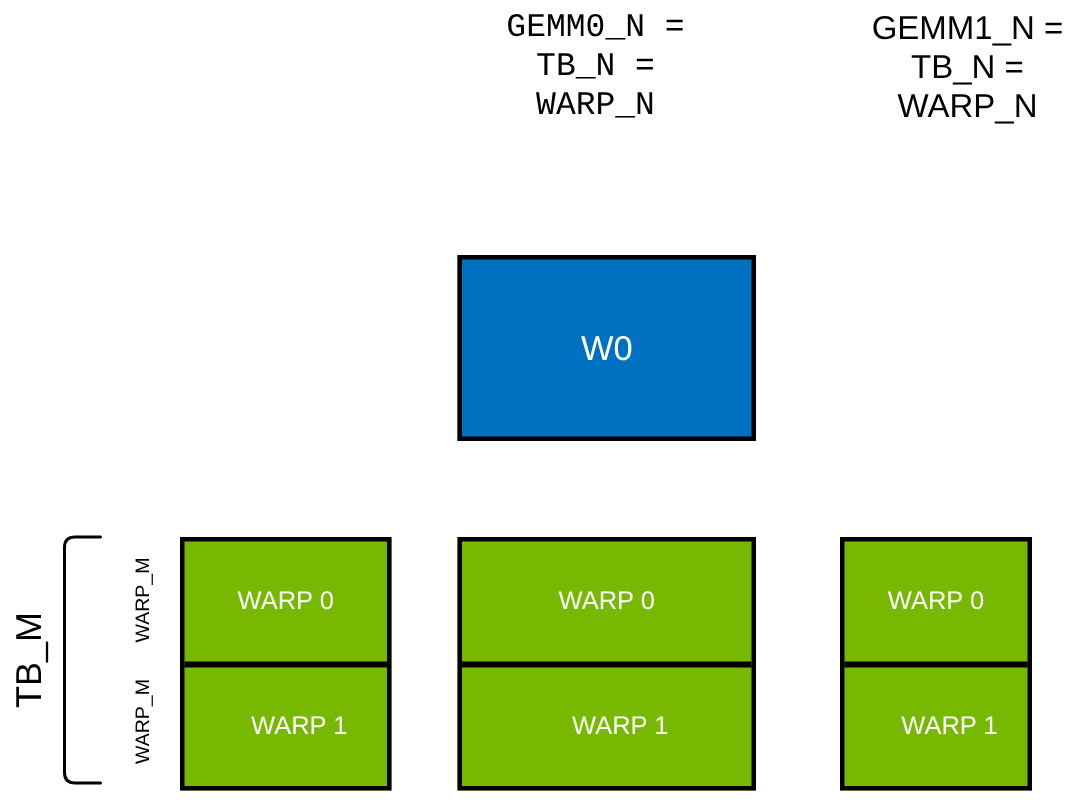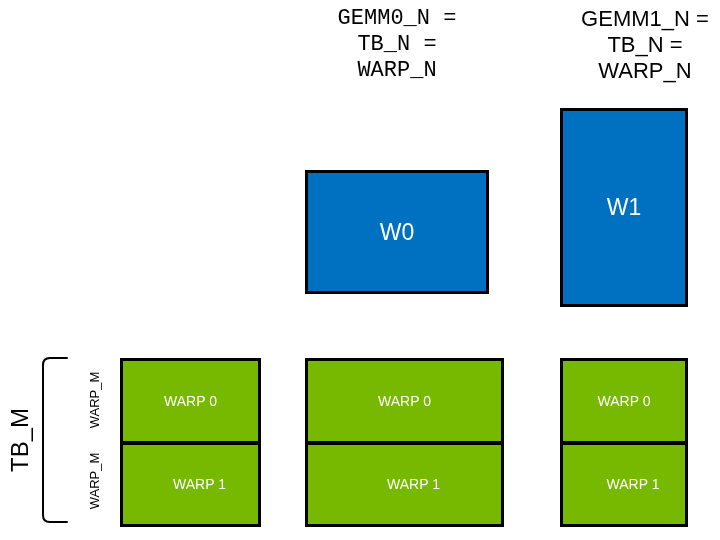--- a/index.html
+++ b/index.html
@@ -32,21 +32,21 @@
     position: absolute;
     box-sizing: border-box;
     background: var(--blue, #0070C0);
     border: 3px solid var(--border, #000);
     display: flex;
     align-items: center;
     justify-content: center;
     color: var(--text_light, #fff);
     font-size: 23px;
   }
-  .blue-box.w0 { left: 305px; top: 170px; width: 184px; height: 124px; }
+  .blue-box.w0 { left: 305px; top: 170px; width: 199px; height: 124px; }
   .blue-box.w1 { left: 560px; top: 108px; width: 128px; height: 199px; }
 
   .warp-col {
     position: absolute;
     box-sizing: border-box;
     top: 358px;
     height: 169px;
     border: 3px solid var(--border, #000);
     background: var(--green, #76B900);
     display: flex;
@@ -54,21 +54,21 @@
   }
   .warp-col.c0 { left: 120px; width: 141px; }
   .warp-col.c1 { left: 305px; width: 199px; }
   .warp-col.c2 { left: 560px; width: 128px; }
   .warp-cell {
     flex: 1;
     display: flex;
     align-items: center;
     justify-content: center;
     color: var(--text_light, #fff);
-    font-size: 14px;
+    font-size: 17px;
   }
   .warp-cell + .warp-cell {
     border-top: 4px solid var(--border, #000);
     padding-left: 18px;
   }
 
   .rot-label {
     position: absolute;
     text-align: center;
     color: var(--text_dark, #000);
@@ -108,23 +108,20 @@
   <div class="col-header h0">GEMM0_N =
 TB_N =
 WARP_N</div>
   <div class="col-header h1">GEMM1_N =
 TB_N =
 WARP_N</div>
 
   <div class="blue-box w0">
     <span>W0</span>
   </div>
-  <div class="blue-box w1">
-    <span>W1</span>
-  </div>
 
   <svg class="bracket-svg" viewBox="0 0 32 172">
     <path d="M 29 4 H 12 Q 5 4 5 11 V 161 Q 5 168 12 168 H 29" fill="none" stroke="#000000" stroke-width="2" stroke-linecap="round"></path>
   </svg>
   <div class="rot-label tb-m">TB_M</div>
   <div class="rot-label warp-m top">WARP_M</div>
   <div class="rot-label warp-m bottom">WARP_M</div>
 
   <div class="warp-col c0">
     <div class="warp-cell">WARP 0</div>

